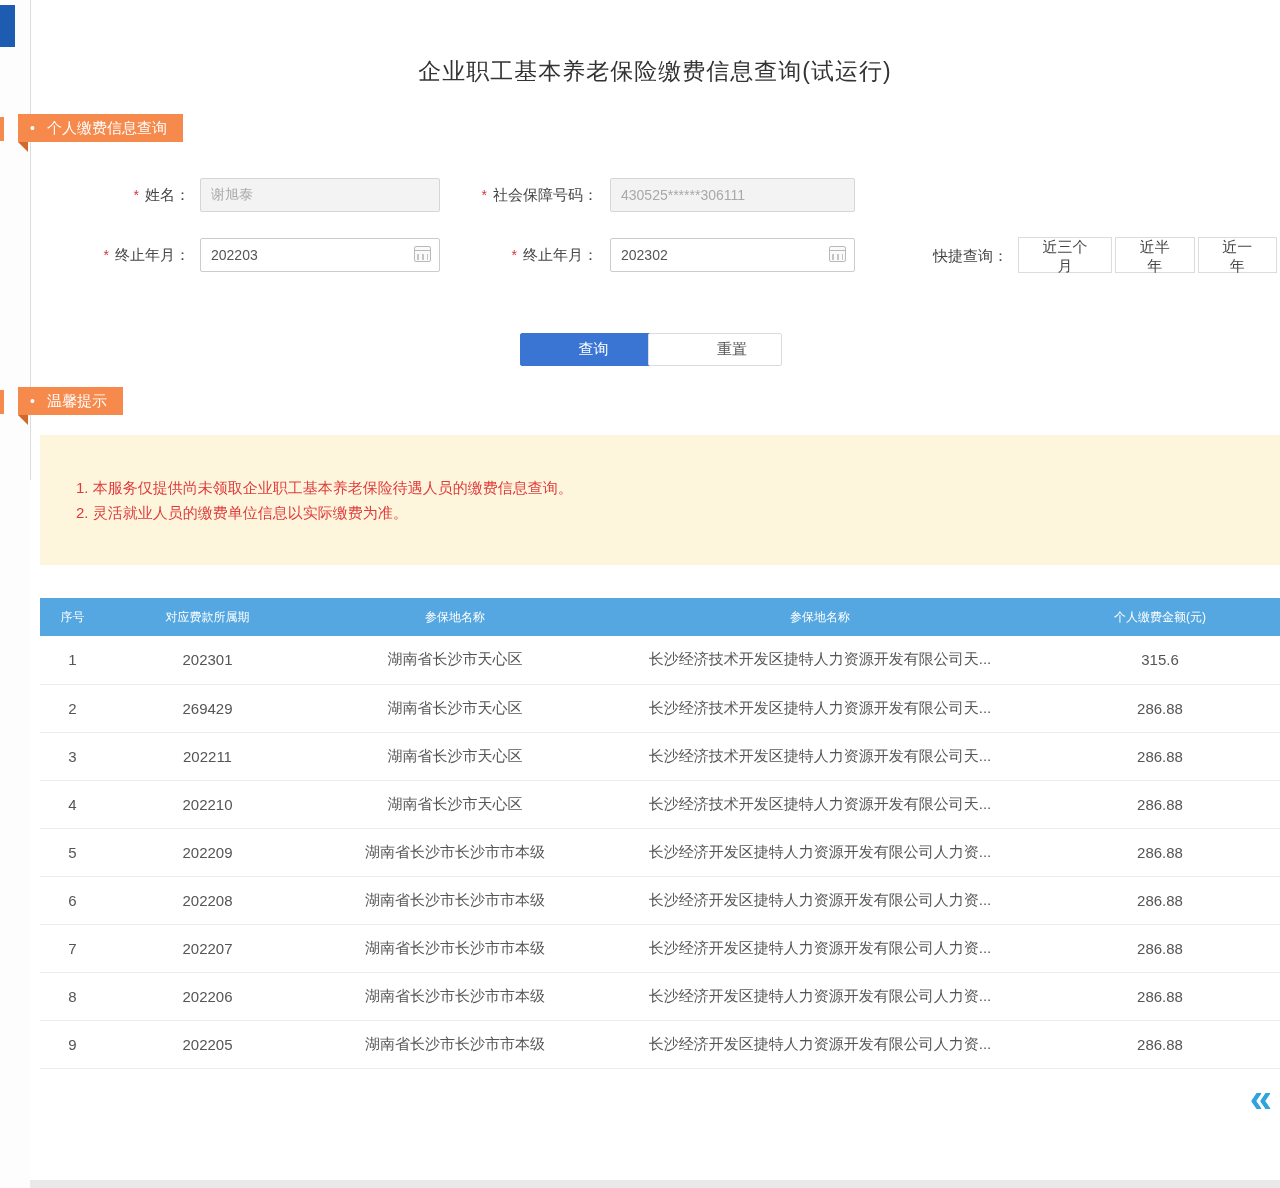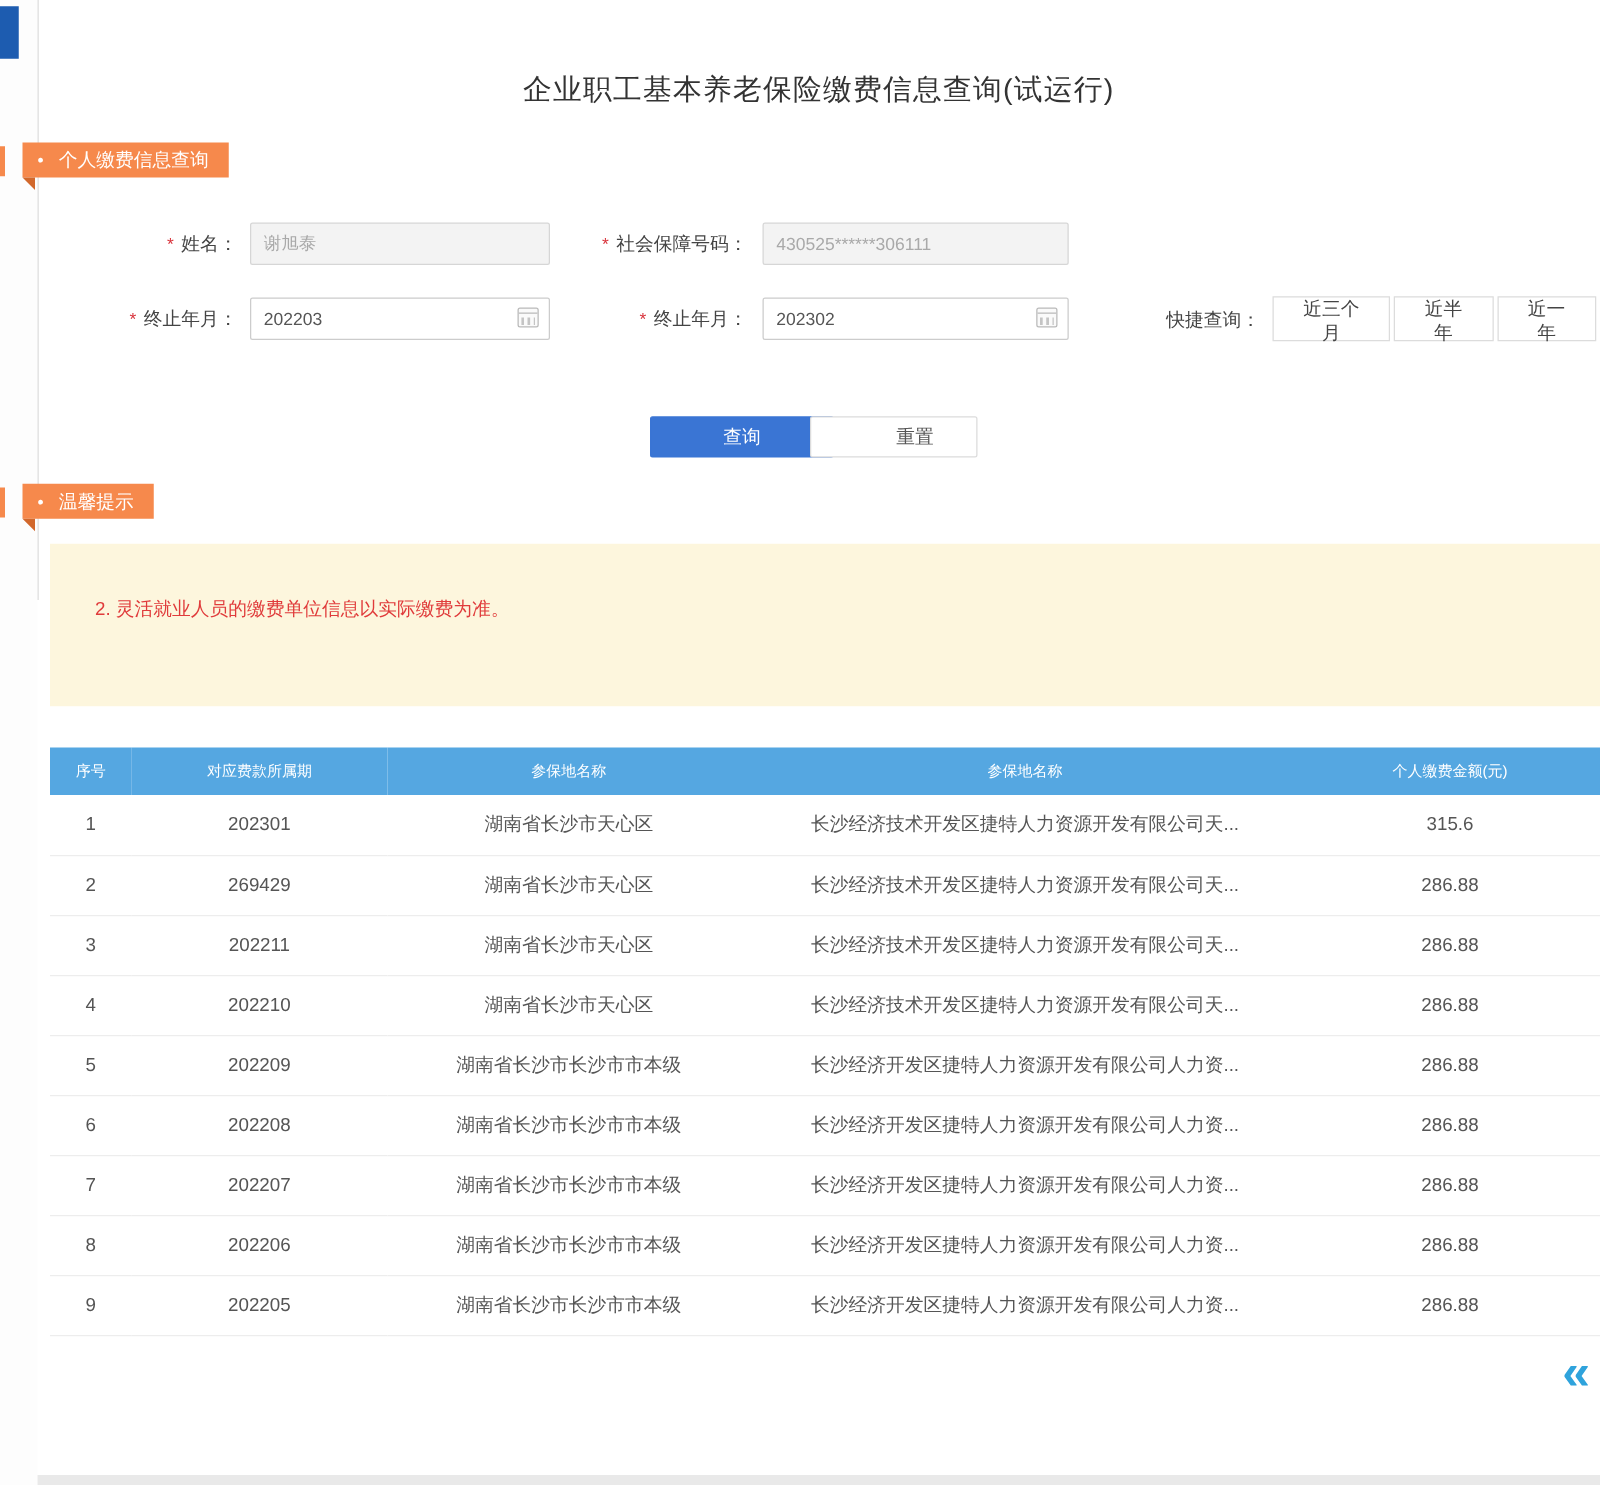--- a/index.html
+++ b/index.html
@@ -124,20 +124,21 @@
   <button class="btn btn-plain" style="left:648px; top:298px; width:134px;padding-left:34px;">重置</button>
 
   <div class="ribbon-sliver" style="top:390px;"></div>
   <div class="ribbon" style="left:18px; top:387px;">
     <span class="bullet">•</span>
     <span>温馨提示</span>
   </div>
   <div class="ribbon-fold" style="left:18px; top:415px;"></div>
 
   <div class="tips-box">
+      <div>1. 本服务仅提供尚未领取企业职工基本养老保险待遇人员的缴费信息查询。</div>
       <div>2. 灵活就业人员的缴费单位信息以实际缴费为准。</div>
     </div>
 
   <table class="data-table">
     <colgroup>
         <col class="c0">
         <col class="c1">
         <col class="c2">
         <col class="c3">
         <col class="c4">

